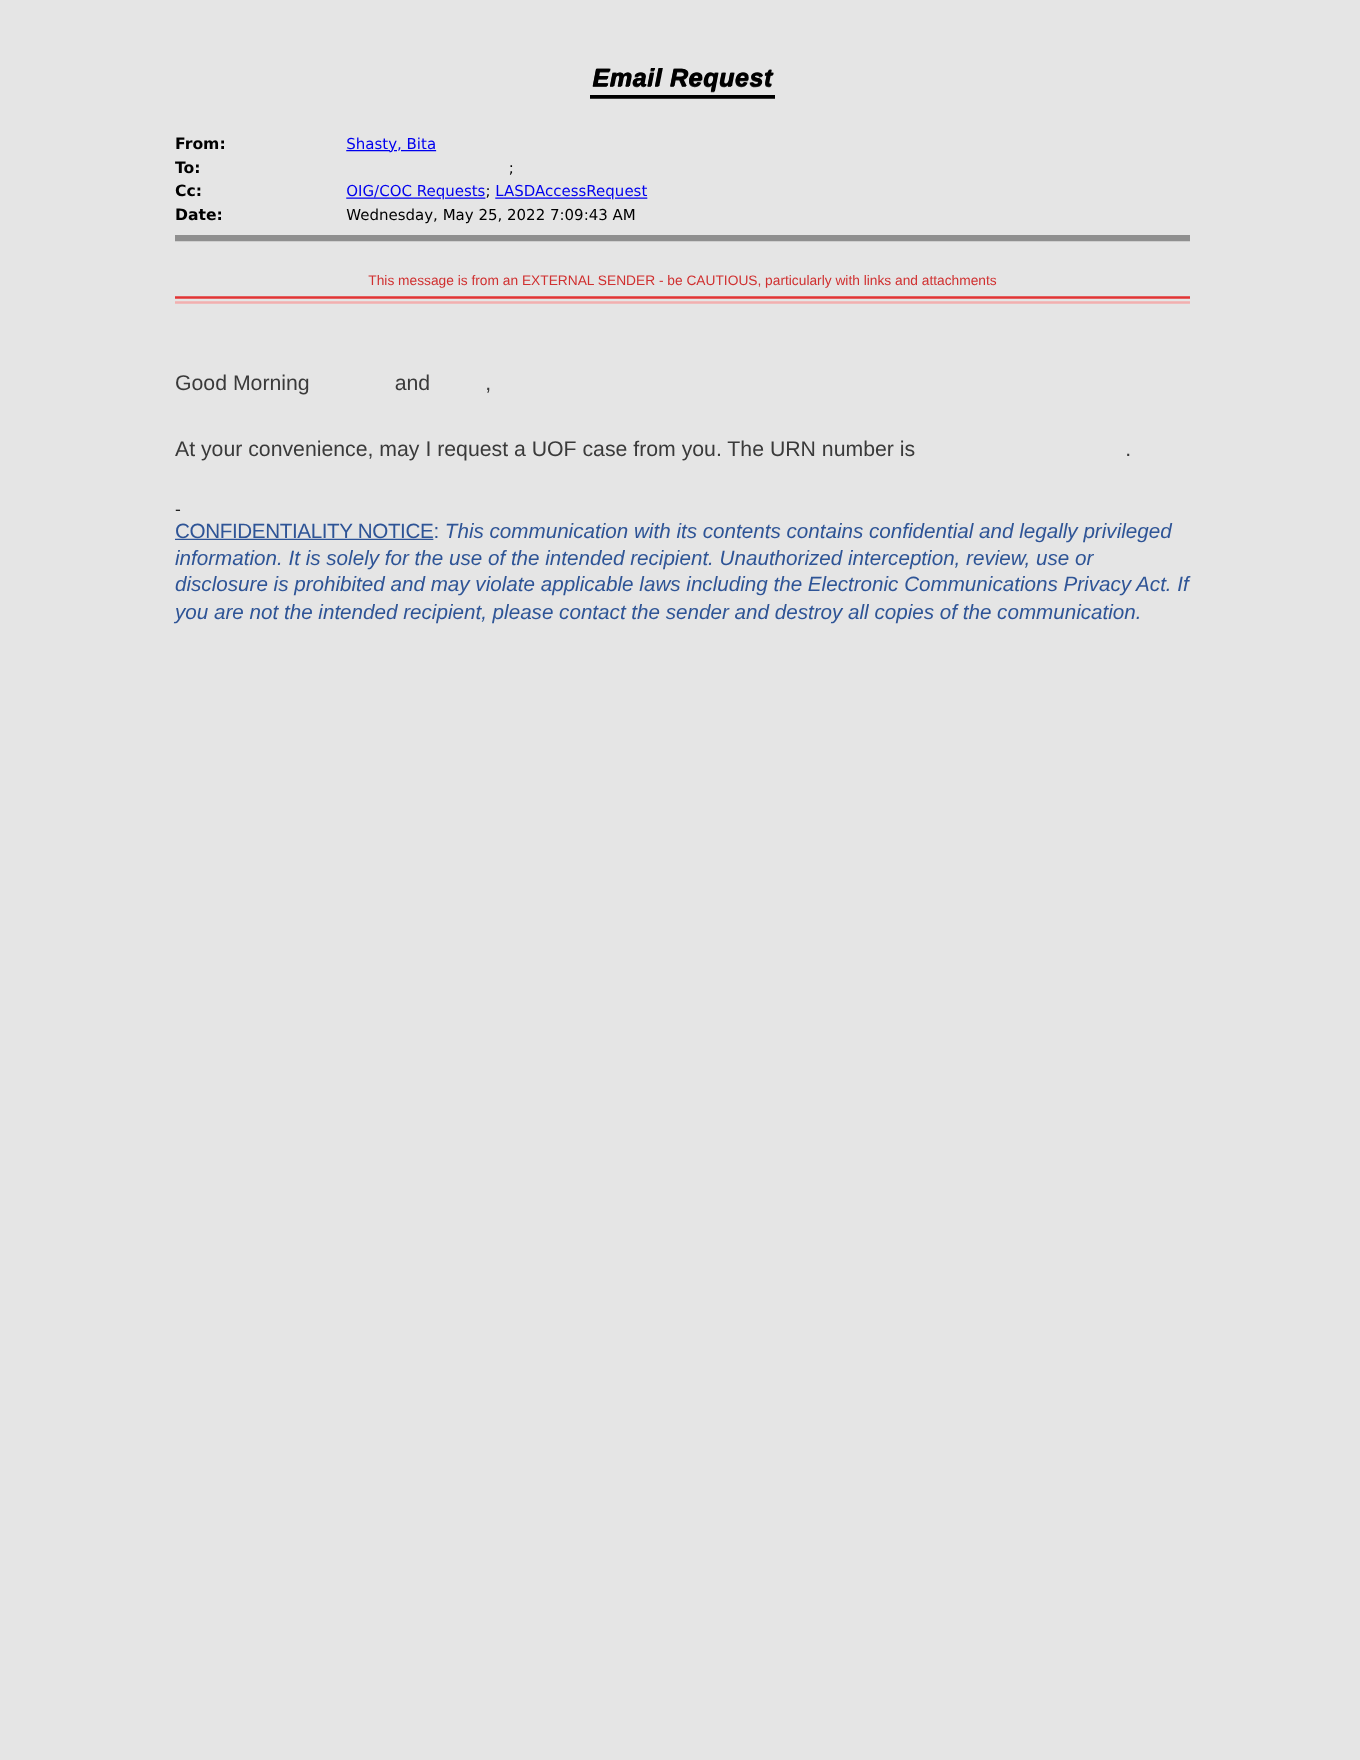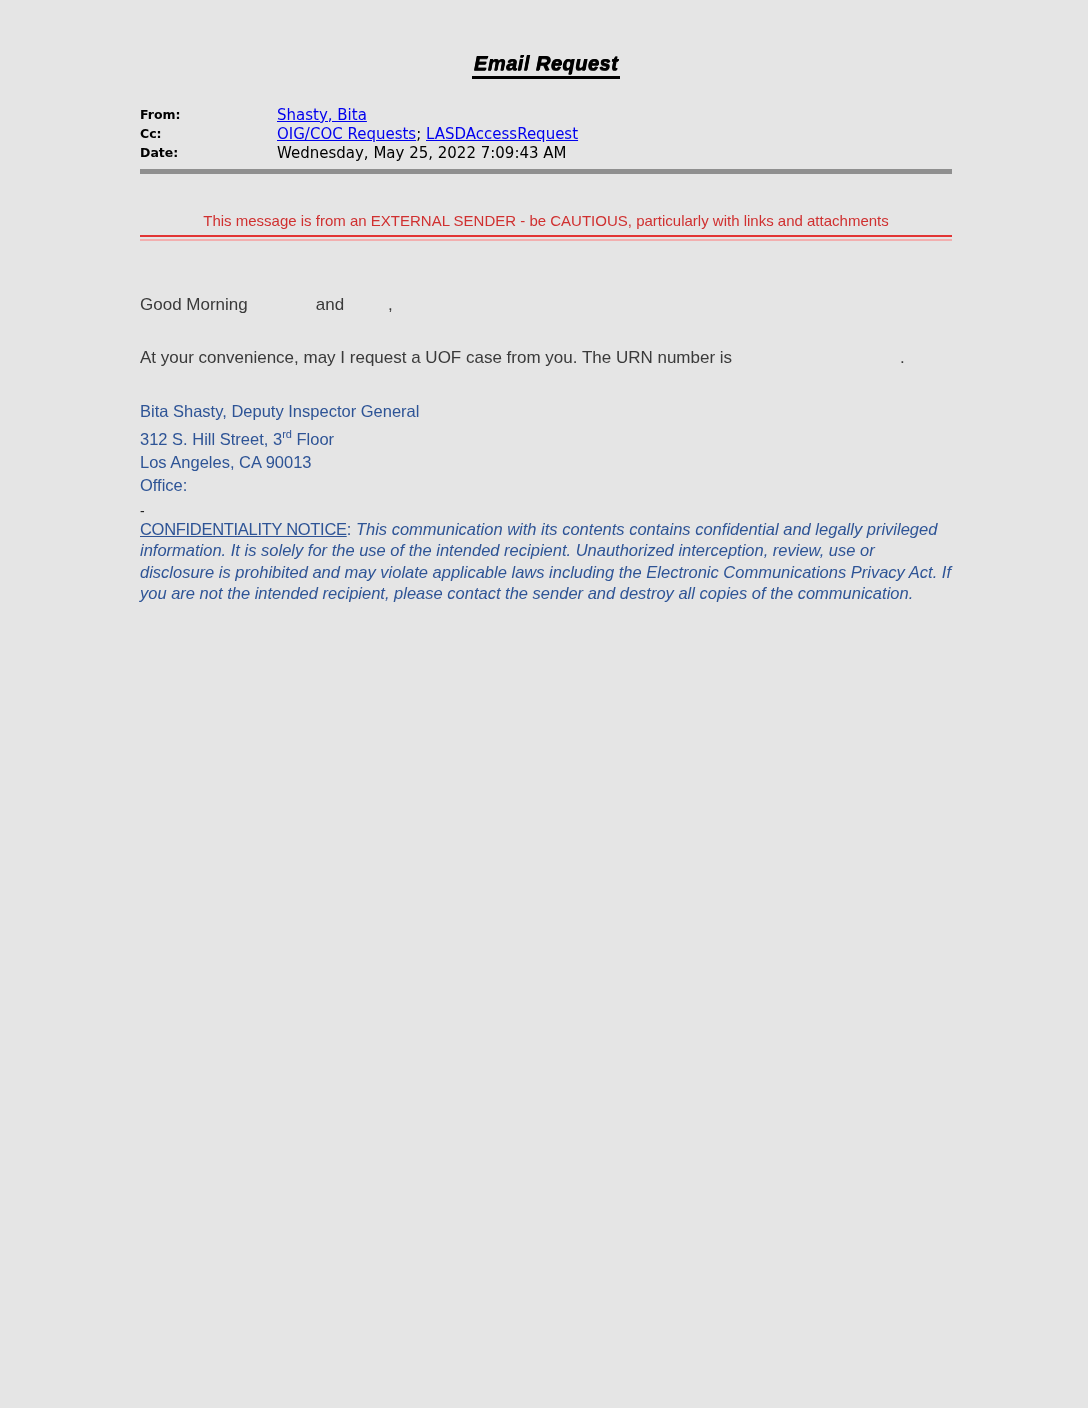--- a/index.html
+++ b/index.html
@@ -37,44 +37,44 @@
   .hlabel {
     width: 137px;
     flex: 0 0 137px;
     font-family: "DejaVu Sans", sans-serif;
     font-size: 12.5px;
     font-weight: bold;
     color: #000000;
   }
   .hvalue {
     font-family: "DejaVu Sans", sans-serif;
-    font-size: 15px;
+    font-size: 12px;
     color: #000000;
     white-space: nowrap;
   }
   .hlink {
     color: #0000EE;
     text-decoration: underline;
     cursor: pointer;
   }
   .redact-gap { display: inline-block; }
   .gap-to { width: 130px; }
   
   .divider {
     margin-top: 7px;
     height: 5px;
     background: #8f8f8f;
     width: 812px;
   }
   
   .banner {
-    margin-top: 38px;
+    margin-top: 26px;
     text-align: center;
     font-family: "Liberation Sans", sans-serif;
-    font-size: 15px;
+    font-size: 11px;
     color: #d03030;
     padding-bottom: 6px;
     border-bottom: 2px solid #e23434;
   }
   .banner-subline {
     height: 2px;
     background: #f2afaf;
     margin-top: 2px;
     width: 812px;
   }
@@ -130,44 +130,42 @@
     <div class="title-wrap">
       <span class="title-text">Email Request</span>
     </div>
 
     <div class="headers">
       <div class="hrow">
         <span class="hlabel">From:</span>
         <span class="hvalue"><a class="hlink">Shasty, Bita</a></span>
       </div>
       <div class="hrow">
+        <span class="hlabel">To:</span>
+        <span class="hvalue"><span class="redact-gap gap-to"></span><span>;</span></span>
+      </div>
+      <div class="hrow">
         <span class="hlabel">Cc:</span>
         <span class="hvalue"><a class="hlink">OIG/COC Requests</a><span>; </span><a class="hlink">LASDAccessRequest</a></span>
       </div>
       <div class="hrow">
         <span class="hlabel">Date:</span>
         <span class="hvalue">Wednesday, May 25, 2022 7:09:43 AM</span>
       </div>
     </div>
 
     <div class="divider"></div>
 
     <div class="banner">This message is from an EXTERNAL SENDER - be CAUTIOUS, particularly with links and attachments</div>
     <div class="banner-subline"></div>
 
     <div class="body-block">
       <p><span>Good Morning</span><span class="redact-gap gap-name1"></span><span>and</span><span class="redact-gap gap-name2"></span><span>,</span></p>
       <p><span>At your convenience, may I request a UOF case from you. The URN number is</span><span class="redact-gap gap-urn"></span><span>.</span></p>
     </div>
 
-    <div class="signature">
-      <div>Bita Shasty, Deputy Inspector General</div>
-      <div><span>312 S. Hill Street, 3</span><span class="sig-sup">rd</span><span> Floor</span></div>
-      <div>Los Angeles, CA 90013</div>
-      <div>Office:</div>
-    </div>
 
     <div class="dash-line">-</div>
 
     <div class="notice"><span class="notice-heading">CONFIDENTIALITY NOTICE</span><span class="notice-colon">: </span><span>This communication with its contents contains confidential and legally privileged information. It is solely for the use of the intended recipient. Unauthorized interception, review, use or disclosure is prohibited and may violate applicable laws including the Electronic Communications Privacy Act. If you are not the intended recipient, please contact the sender and destroy all copies of the communication.</span></div>
 
   </div>
 </div>
 
 </body></html>

